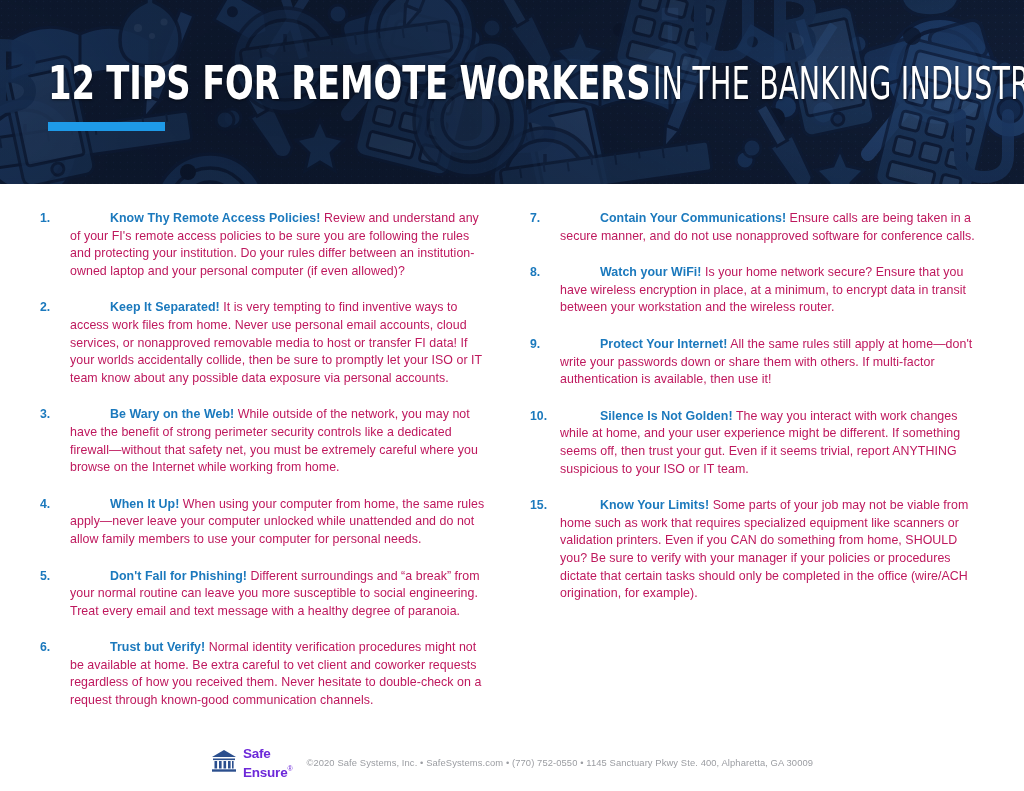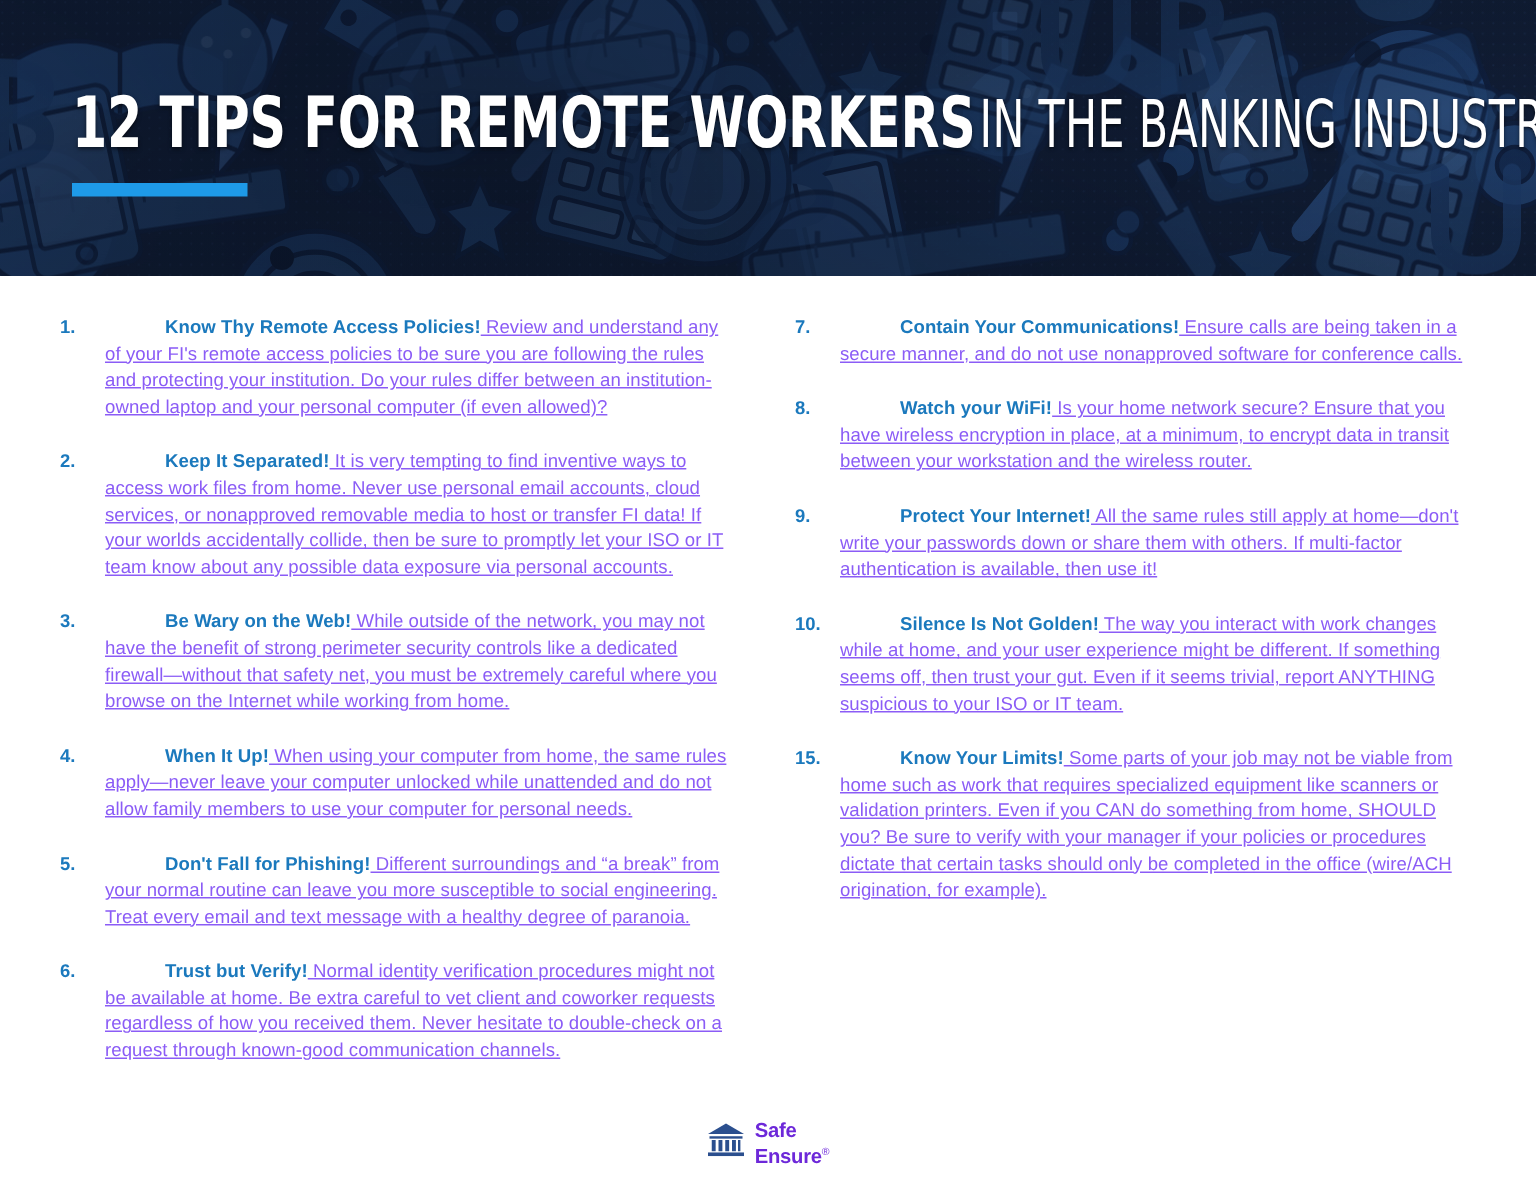--- a/index.html
+++ b/index.html
@@ -134,21 +134,21 @@
     color: #6f7074;
     letter-spacing: 0.05px;
   }
 
   .tip-head {
     font-weight: 700;
     color: #1b79bd;
     margin-left: 40px;
   }
 
-  .tip-text { color: #8b5cf6; text-decoration: underline; }
+  .tip-text { color: #be185d; }
 
   
   .footer {
     position: absolute;
     left: 0;
     top: 734px;
     width: 1024px;
     height: 57px;
     display: flex;
     align-items: center;
@@ -411,16 +411,17 @@
             <rect x="17" y="12" width="2.6" height="7.5" fill="#2b4f8e"></rect>
             <rect x="21" y="12" width="1.6" height="7.5" fill="#2b4f8e"></rect>
             <rect x="1" y="20.3" width="24" height="2.4" fill="#2b4f8e"></rect>
           </svg>
         </span>
         <span class="logo-words">
           <span class="l1">Safe</span>
           <span class="l2"><span>Ensure</span><sup>®</sup></span>
         </span>
       </div>
+      <div class="footer-text">©2020 Safe Systems, Inc.  •  SafeSystems.com  •  (770) 752-0550  •  1145 Sanctuary Pkwy Ste. 400, Alpharetta, GA 30009</div>
     </div>
   </div>
 
 </div>
 
 </body></html>

